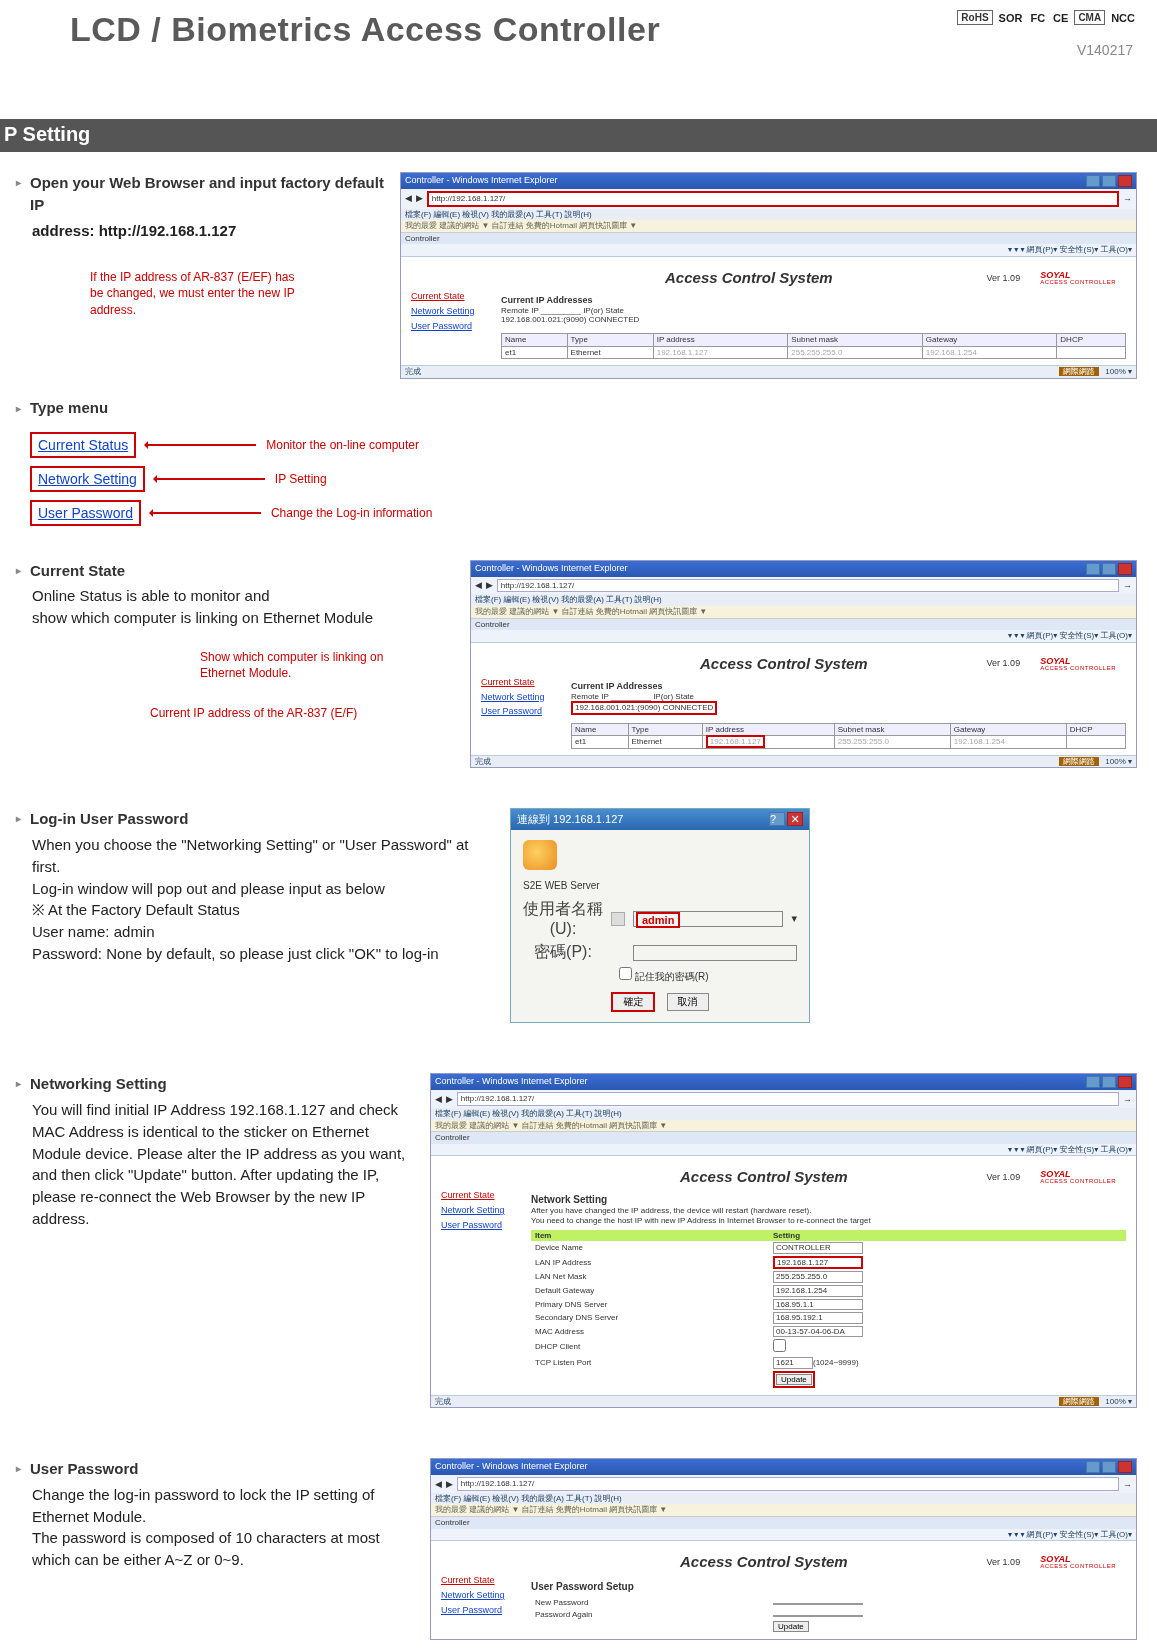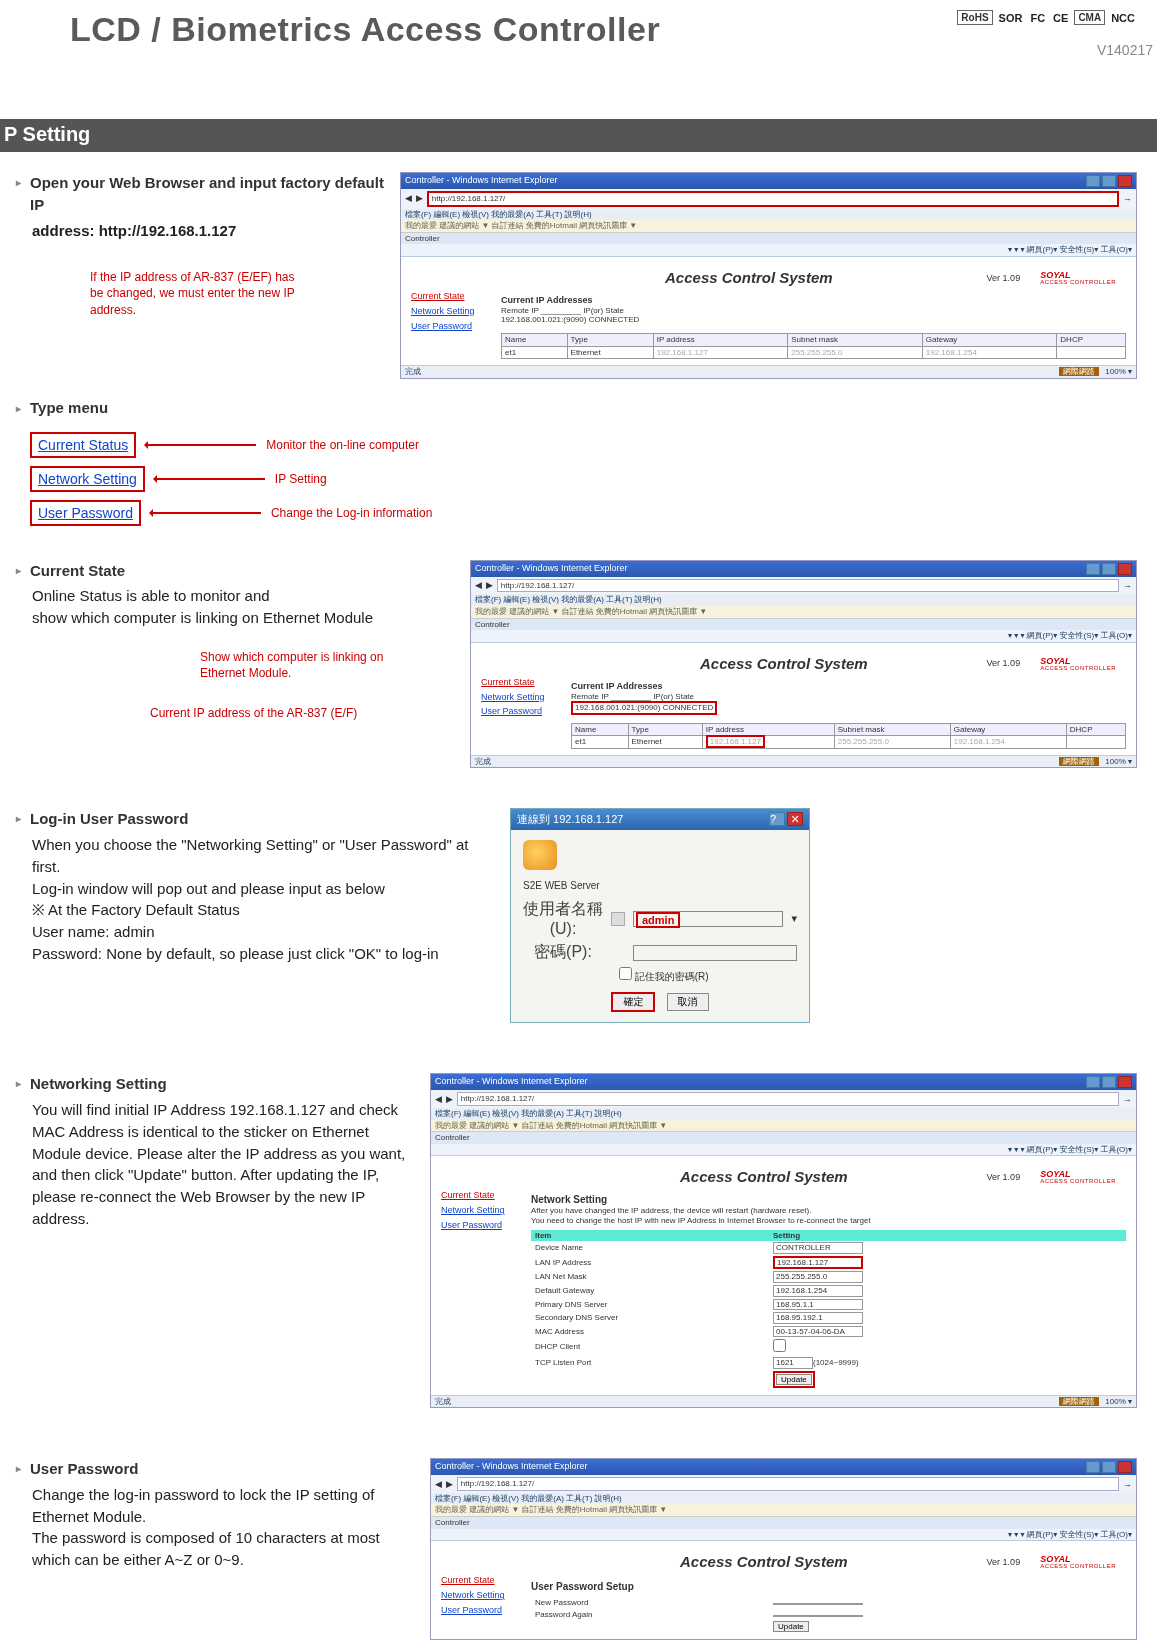--- a/index.html
+++ b/index.html
@@ -5,21 +5,21 @@
   * { box-sizing: border-box; margin: 0; padding: 0; }
   body { font-family: Arial, Helvetica, sans-serif; background: #fff; width: 1157px; color: #333; }
   .page { position: relative; padding: 0 0 30px 0; }
 
   
   .header { display: flex; align-items: flex-start; padding: 10px 20px 0 70px; }
   .title { font-size: 34px; font-weight: bold; color: #5a5a5a; letter-spacing: 0.5px; }
   .logos { margin-left: auto; display: flex; gap: 4px; align-items: center; }
   .logo-box { font-size: 10px; font-weight: bold; color: #333; border: 1px solid #666; padding: 1px 3px; }
   .logo-plain { font-size: 11px; font-weight: bold; color: #222; padding: 0 2px; }
-  .version { position: absolute; right: 4px; top: 42px; font-size: 14px; color: #888; }
+  .version { position: absolute; right: 24px; top: 42px; font-size: 14px; color: #888; }
 
   
   .section-bar { margin-top: 70px; background: #555; color: #fff; font-size: 20px; font-weight: bold; padding: 4px 10px 6px 4px; width: 100%; }
 
   .content { padding: 20px 20px 0 30px; position: relative; }
 
   .row { display: flex; align-items: flex-start; margin-bottom: 20px; }
   .col-text { width: 370px; font-size: 15px; line-height: 1.45; padding-right: 8px; }
   .col-img  { flex: 1; }
 
@@ -76,21 +76,21 @@
   .login-field-row { display:flex; align-items:center; gap:8px; margin: 4px 0; }
   .login-field-row label { width: 80px; font-size: 16px; color:#444;text-align:center; }
   .login-input { flex:1; border:1px solid #888; height:16px; font-size:10px; padding:0 2px; }
   .admin-box { border:2px solid #c00; padding:0 4px; color:#c00; font-weight:bold; font-size:11px; display:inline-block; }
   .login-btns { text-align:center; margin-top:8px; }
   .login-btns button { font-size:10px; padding:1px 10px; margin:0 4px; border:1px solid #888; background:#eee; }
   .login-btns button:first-child { border:2px solid #c00; }
 
   
   .ns-table { width: 100%; border-collapse: collapse; font-size:8px; margin-top:4px; }
-  .ns-hdr th { background:#5eead4; padding:1px 4px; text-align:left; }
+  .ns-hdr th { background:#bef264; padding:1px 4px; text-align:left; }
   .ns-table td { padding:1px 4px; }
   .ns-input { border:1px solid #999; padding:0 2px; font-size:8px; width:90px; display:inline-block; background:#fff; }
   .red-frame { border:2px solid #c00 !important; }
   .update-btn { border:1px solid #888; background:#eee; font-size:8px; padding:0 4px; }
   .red-frame-btn { border:2px solid #c00; display:inline-block; padding:1px; }
 </style>
 </head>
 <body>
 
 <div class="page">

